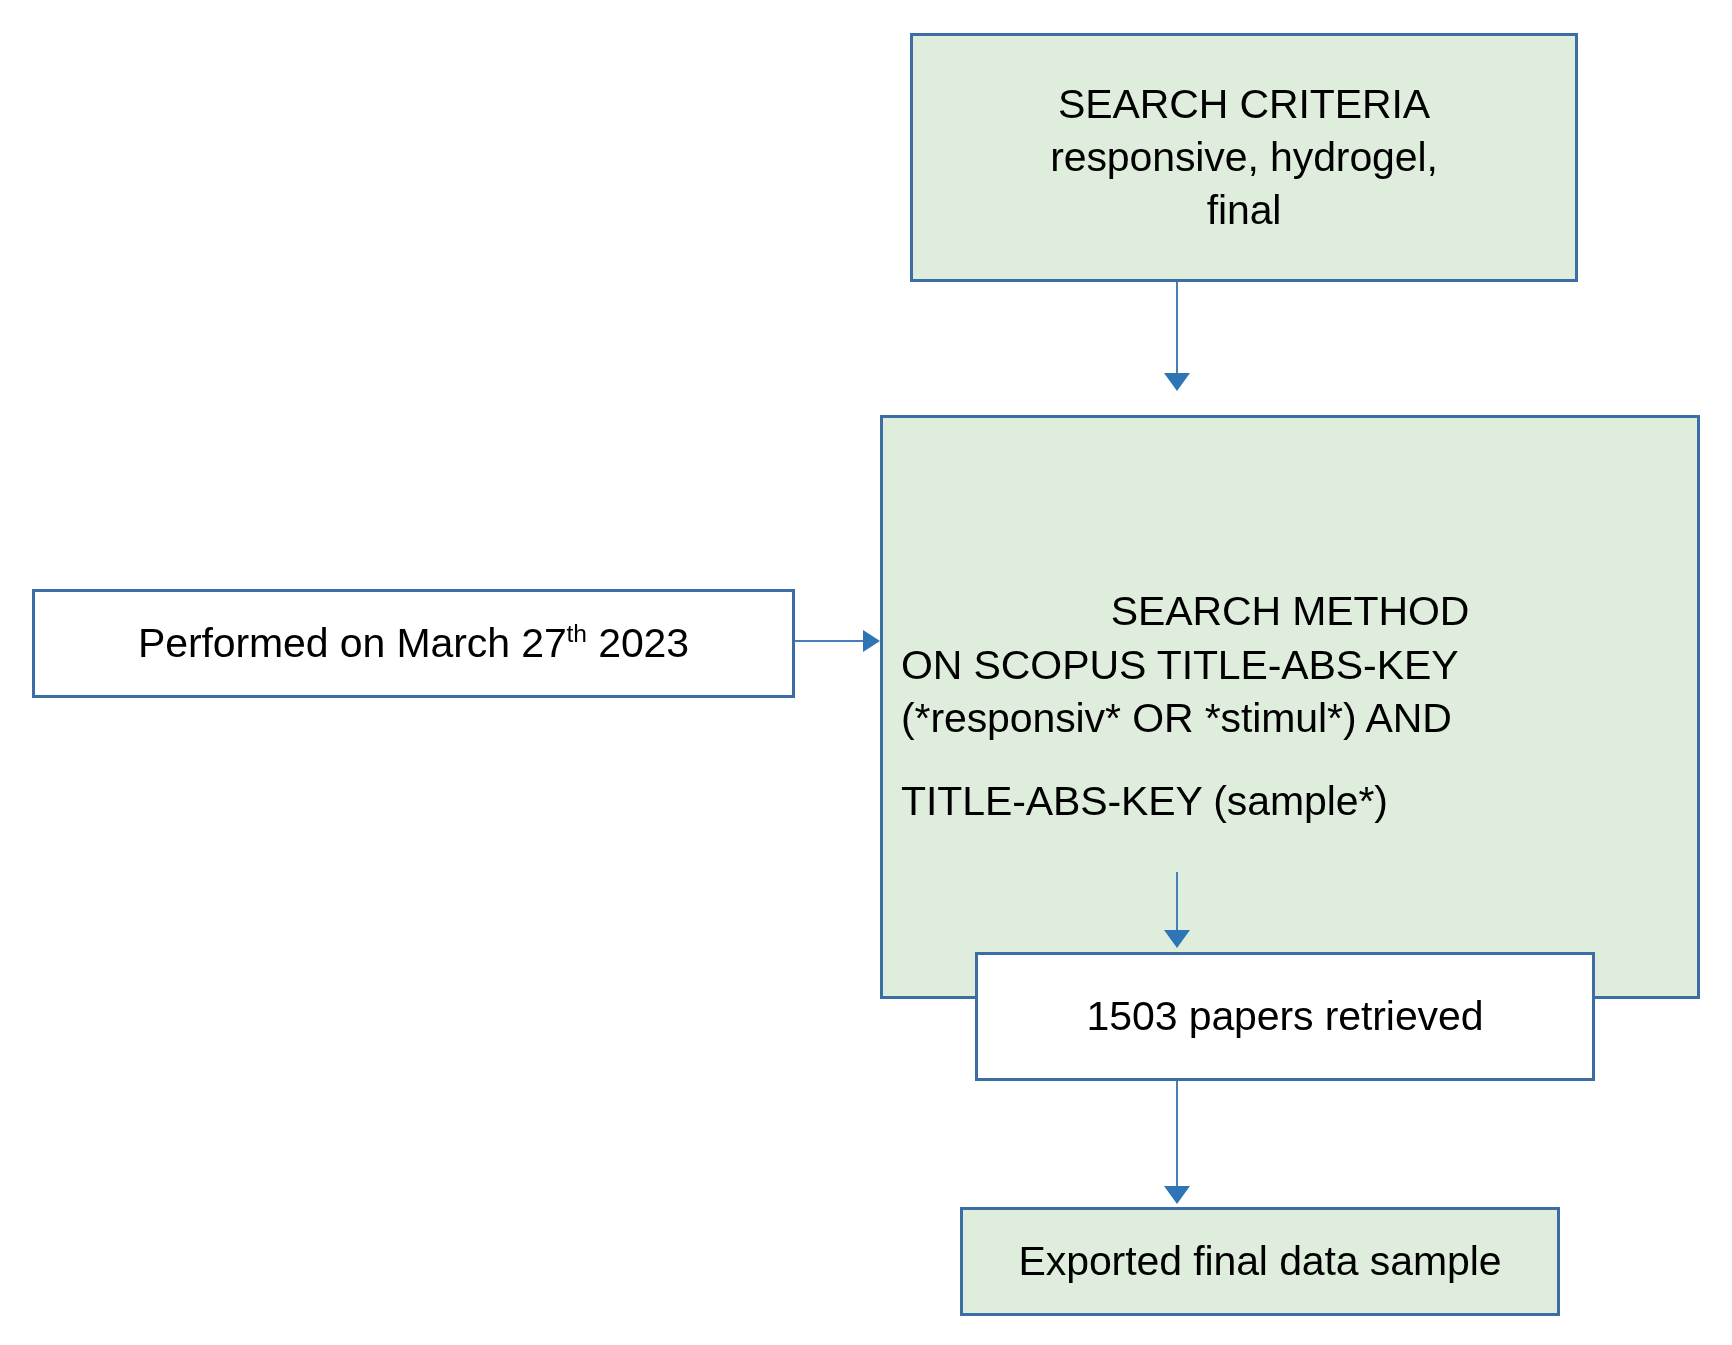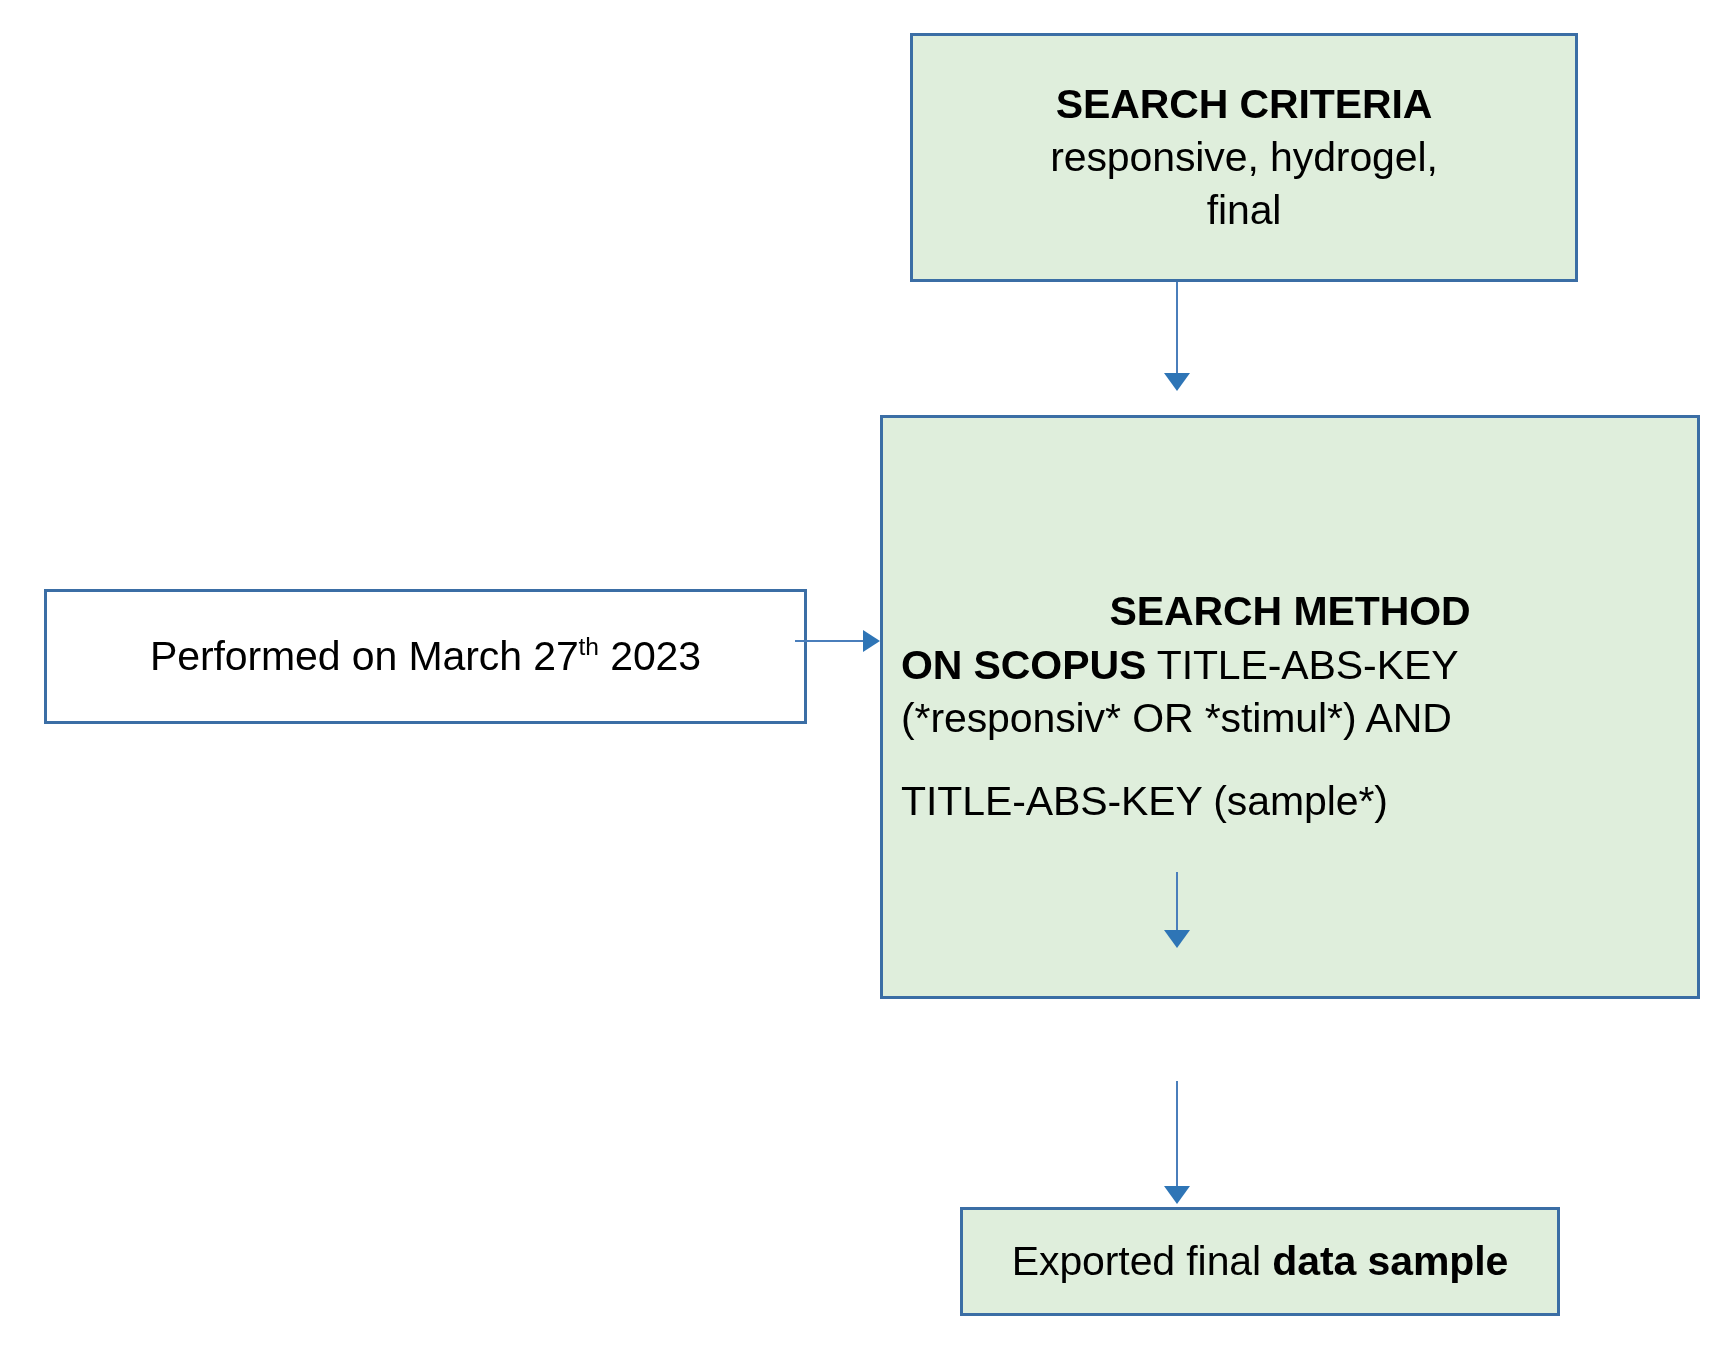--- a/index.html
+++ b/index.html
@@ -34,40 +34,40 @@
     border: 3px solid #3b6ea5;
   }
   .node-white {
     background: #ffffff;
     border: 3px solid #3b6ea5;
   }
   .node .ln {
     display: block;
     white-space: nowrap;
   }
-  .b { font-weight: bold; }
+  .b { font-weight: normal; }
 
   
   #node-search-criteria {
     left: 910px; top: 33px; width: 668px; height: 249px;
     font-size: 41px;
     padding: 4px 14px;
   }
   #node-search-method {
     left: 880px; top: 415px; width: 820px; height: 584px;
     font-size: 41px;
     padding: 6px 18px;
     align-items: stretch;
   }
   #node-search-method .title-line { text-align: center; }
   #node-search-method .body-line  { text-align: left; }
   #node-search-method .spacer     { height: 30px; }
 
   #node-performed-on {
-    left: 44px; top: 589px; width: 763px; height: 135px;
+    left: 32px; top: 589px; width: 763px; height: 109px;
     font-size: 41px;
   }
   #node-papers-retrieved {
     left: 975px; top: 952px; width: 620px; height: 129px;
     font-size: 41px;
   }
   #node-exported-sample {
     left: 960px; top: 1207px; width: 600px; height: 109px;
     font-size: 41px;
   }
@@ -125,20 +125,23 @@
   <div class="node node-white" id="node-performed-on">
     <span class="ln"><span>Performed on March 27</span><sup>th</sup><span> 2023</span></span>
   </div>
 
   <div class="connector conn-line-h" style="left:795px; top:640px; width:70px;"></div>
   <div class="connector arrow-right" style="left:863px; top:630px;"></div>
 
   <div class="connector conn-line-v" style="left:1176px; top:872px; height:63px;"></div>
   <div class="connector arrow-down" style="left:1164px; top:930px;"></div>
 
+  <div class="node node-white" id="node-papers-retrieved">
+    <span class="ln"><span class="b">1503</span><span> papers retrieved</span></span>
+  </div>
 
   <div class="connector conn-line-v" style="left:1176px; top:1081px; height:108px;"></div>
   <div class="connector arrow-down" style="left:1164px; top:1186px;"></div>
 
   <div class="node node-green" id="node-exported-sample">
     <span class="ln"><span>Exported final </span><span class="b">data sample</span></span>
   </div>
 
 </div>
 

